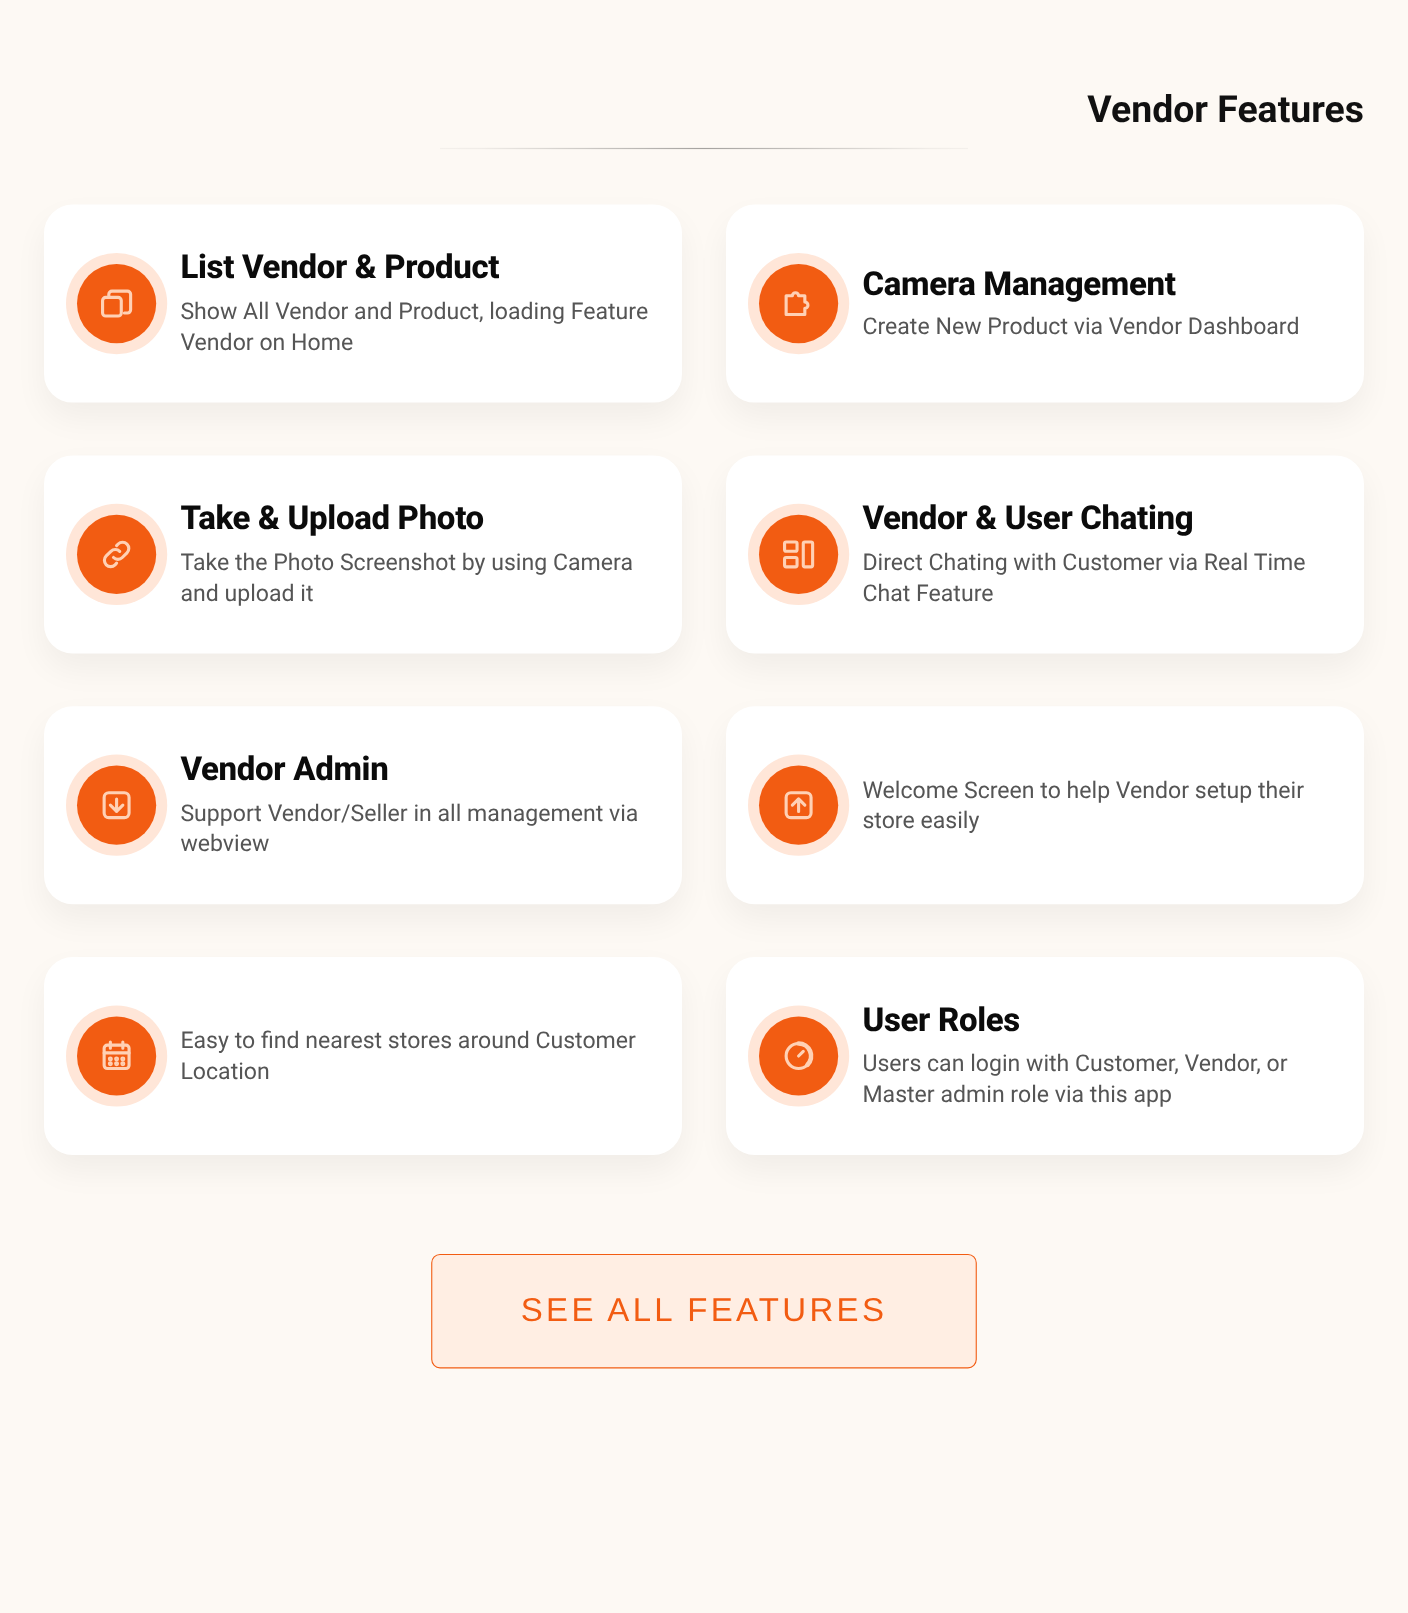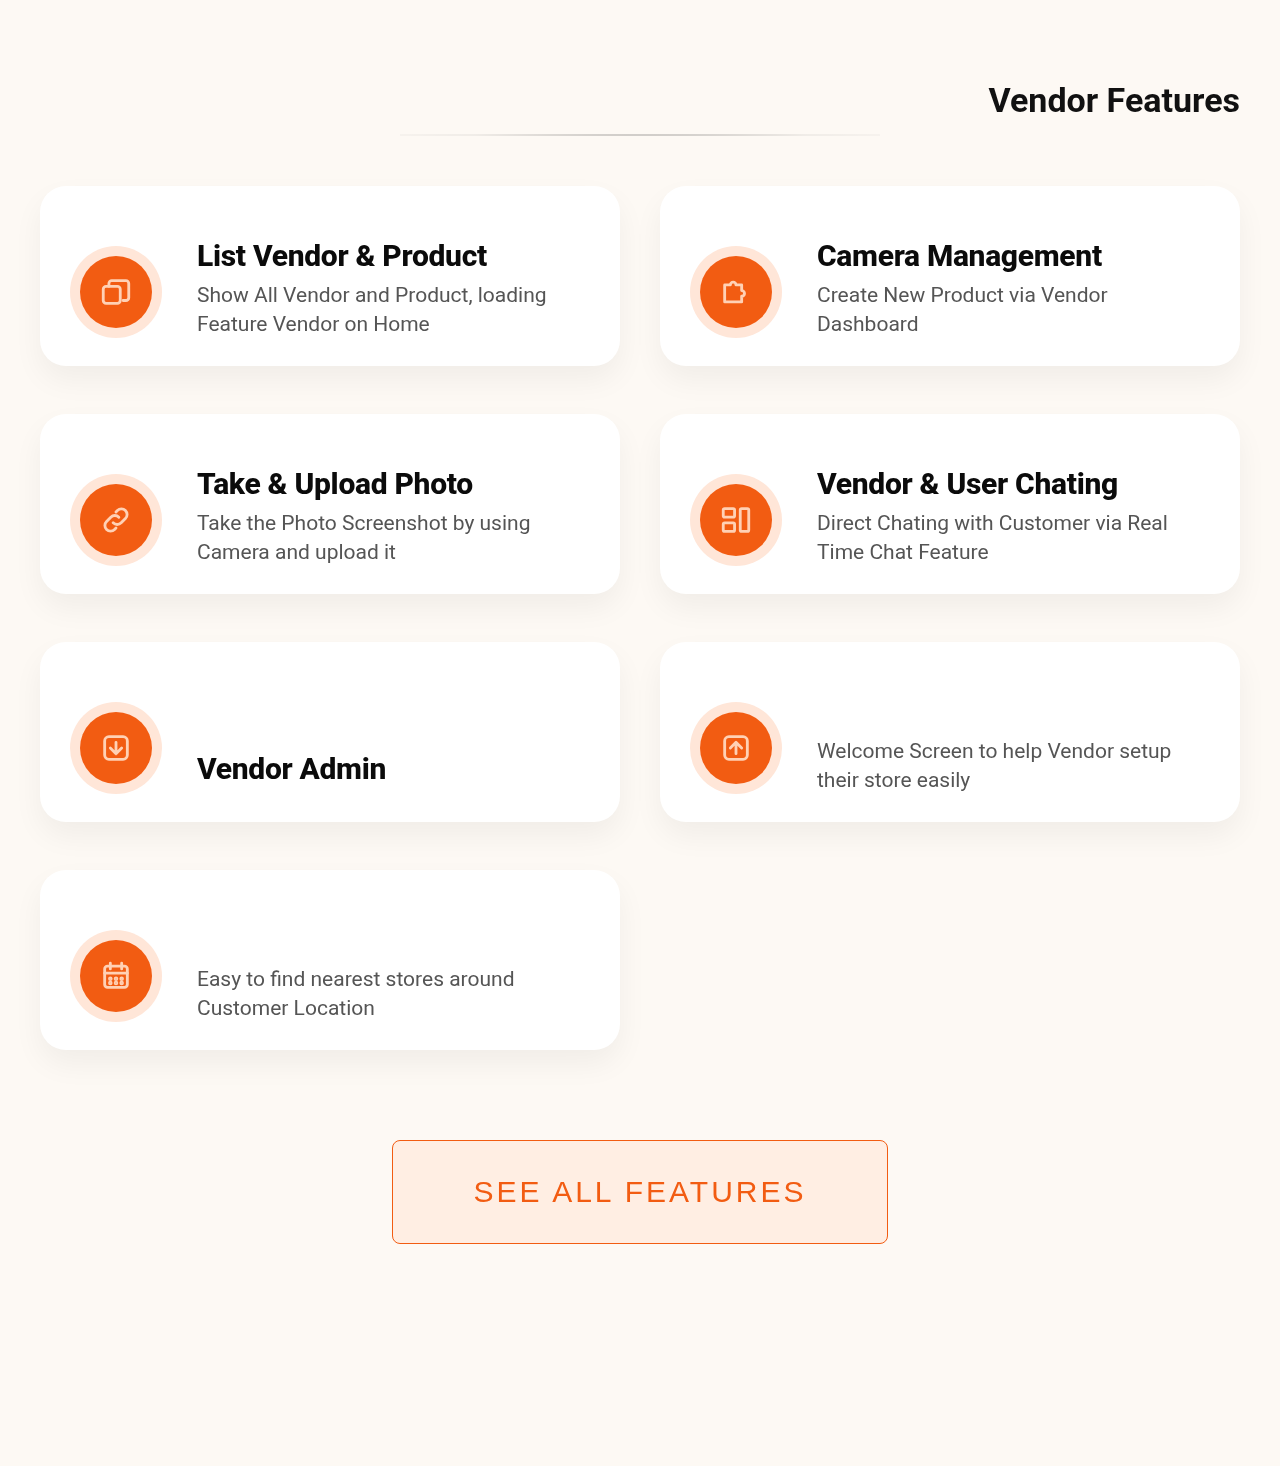--- a/index.html
+++ b/index.html
@@ -25,24 +25,24 @@
   .grid {
     display: grid;
     grid-template-columns: 1fr 1fr;
     gap: 48px 40px;
     max-width: 1200px;
     margin: 0 auto;
   }
   .card {
     background: #fff;
     border-radius: 26px;
-    padding: 28px 30px;
-    display: flex;
-    align-items: flex-end;
-    gap: 35px;
+    padding: 28px 20px;
+    display: flex;
+    align-items: center;
+    gap: 12px;
     box-shadow: 0 14px 30px rgba(0,0,0,0.05);
     min-height: 180px;
   }
   .icon-wrap {
     flex: 0 0 92px;
     width: 92px;
     height: 92px;
     border-radius: 50%;
     background: #ffe6d8;
     display: flex;
@@ -173,20 +173,21 @@
     <div class="icon-wrap">
       <div class="icon-inner">
         <svg viewBox="0 0 24 24">
             <rect x="4" y="4" width="16" height="16" rx="3"></rect>
             <path d="M12 8v8M8 12l4 4 4-4"></path>
           </svg>
       </div>
     </div>
     <div class="card-body">
       <div class="card-title">Vendor Admin</div>
+      <div class="card-desc">Support Vendor/Seller in all management via webview</div>
     </div>
   </div>
 
   <div class="card">
     <div class="icon-wrap">
       <div class="icon-inner">
         <svg viewBox="0 0 24 24">
             <rect x="4" y="4" width="16" height="16" rx="3"></rect>
             <path d="M12 16V8M8 12l4-4 4 4"></path>
           </svg>
@@ -210,18 +211,33 @@
             <circle cx="12" cy="17" r="0.6" fill="#ffd1b5"></circle>
             <circle cx="16" cy="17" r="0.6" fill="#ffd1b5"></circle>
           </svg>
       </div>
     </div>
     <div class="card-body">
       <div class="card-desc">Easy to find nearest stores around Customer Location</div>
     </div>
   </div>
 
+  <div class="card">
+    <div class="icon-wrap">
+      <div class="icon-inner">
+        <svg viewBox="0 0 24 24">
+            <circle cx="12" cy="12" r="8"></circle>
+            <path d="M12 4a8 8 0 0 1 5.66 13.66" stroke-width="3"></path>
+            <path d="M12 12l3-3"></path>
+          </svg>
+      </div>
+    </div>
+    <div class="card-body">
+      <div class="card-title">User Roles</div>
+      <div class="card-desc">Users can login with Customer, Vendor, or Master admin role via this app</div>
+    </div>
+  </div>
 
 </div>
 
 <div class="cta-wrap">
   <button class="cta">SEE ALL FEATURES</button>
 </div>
 
 </body></html>

